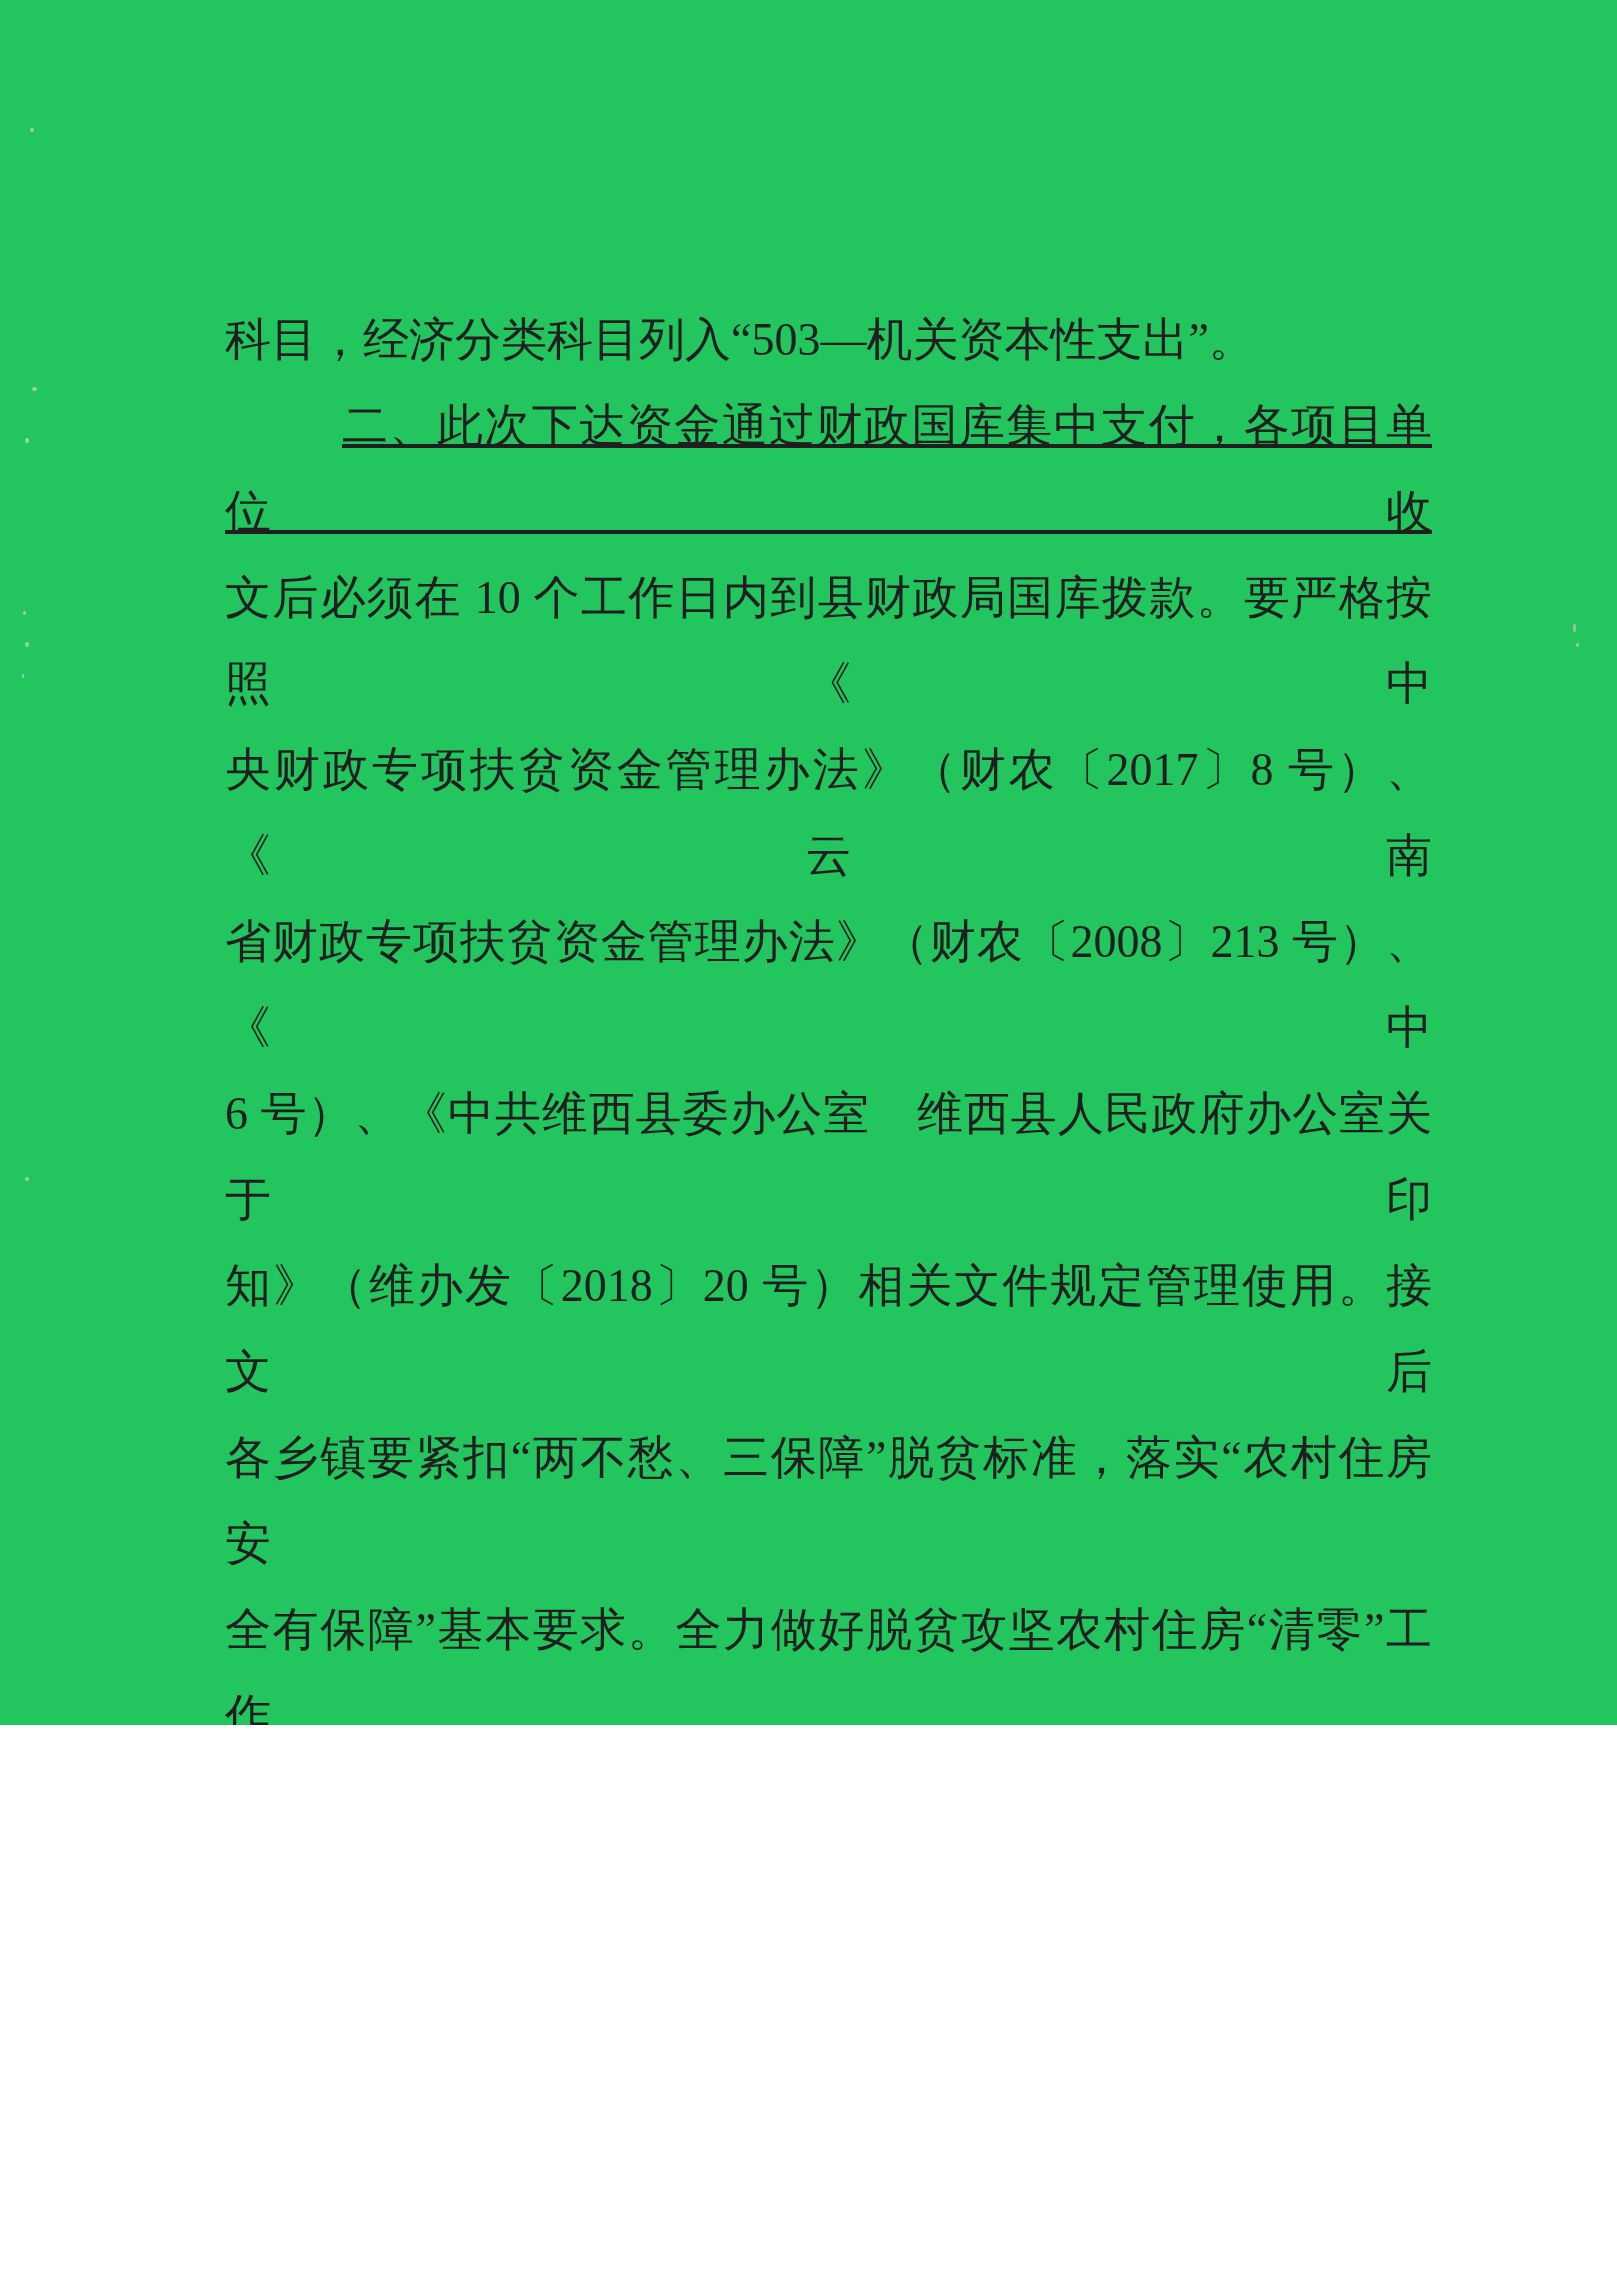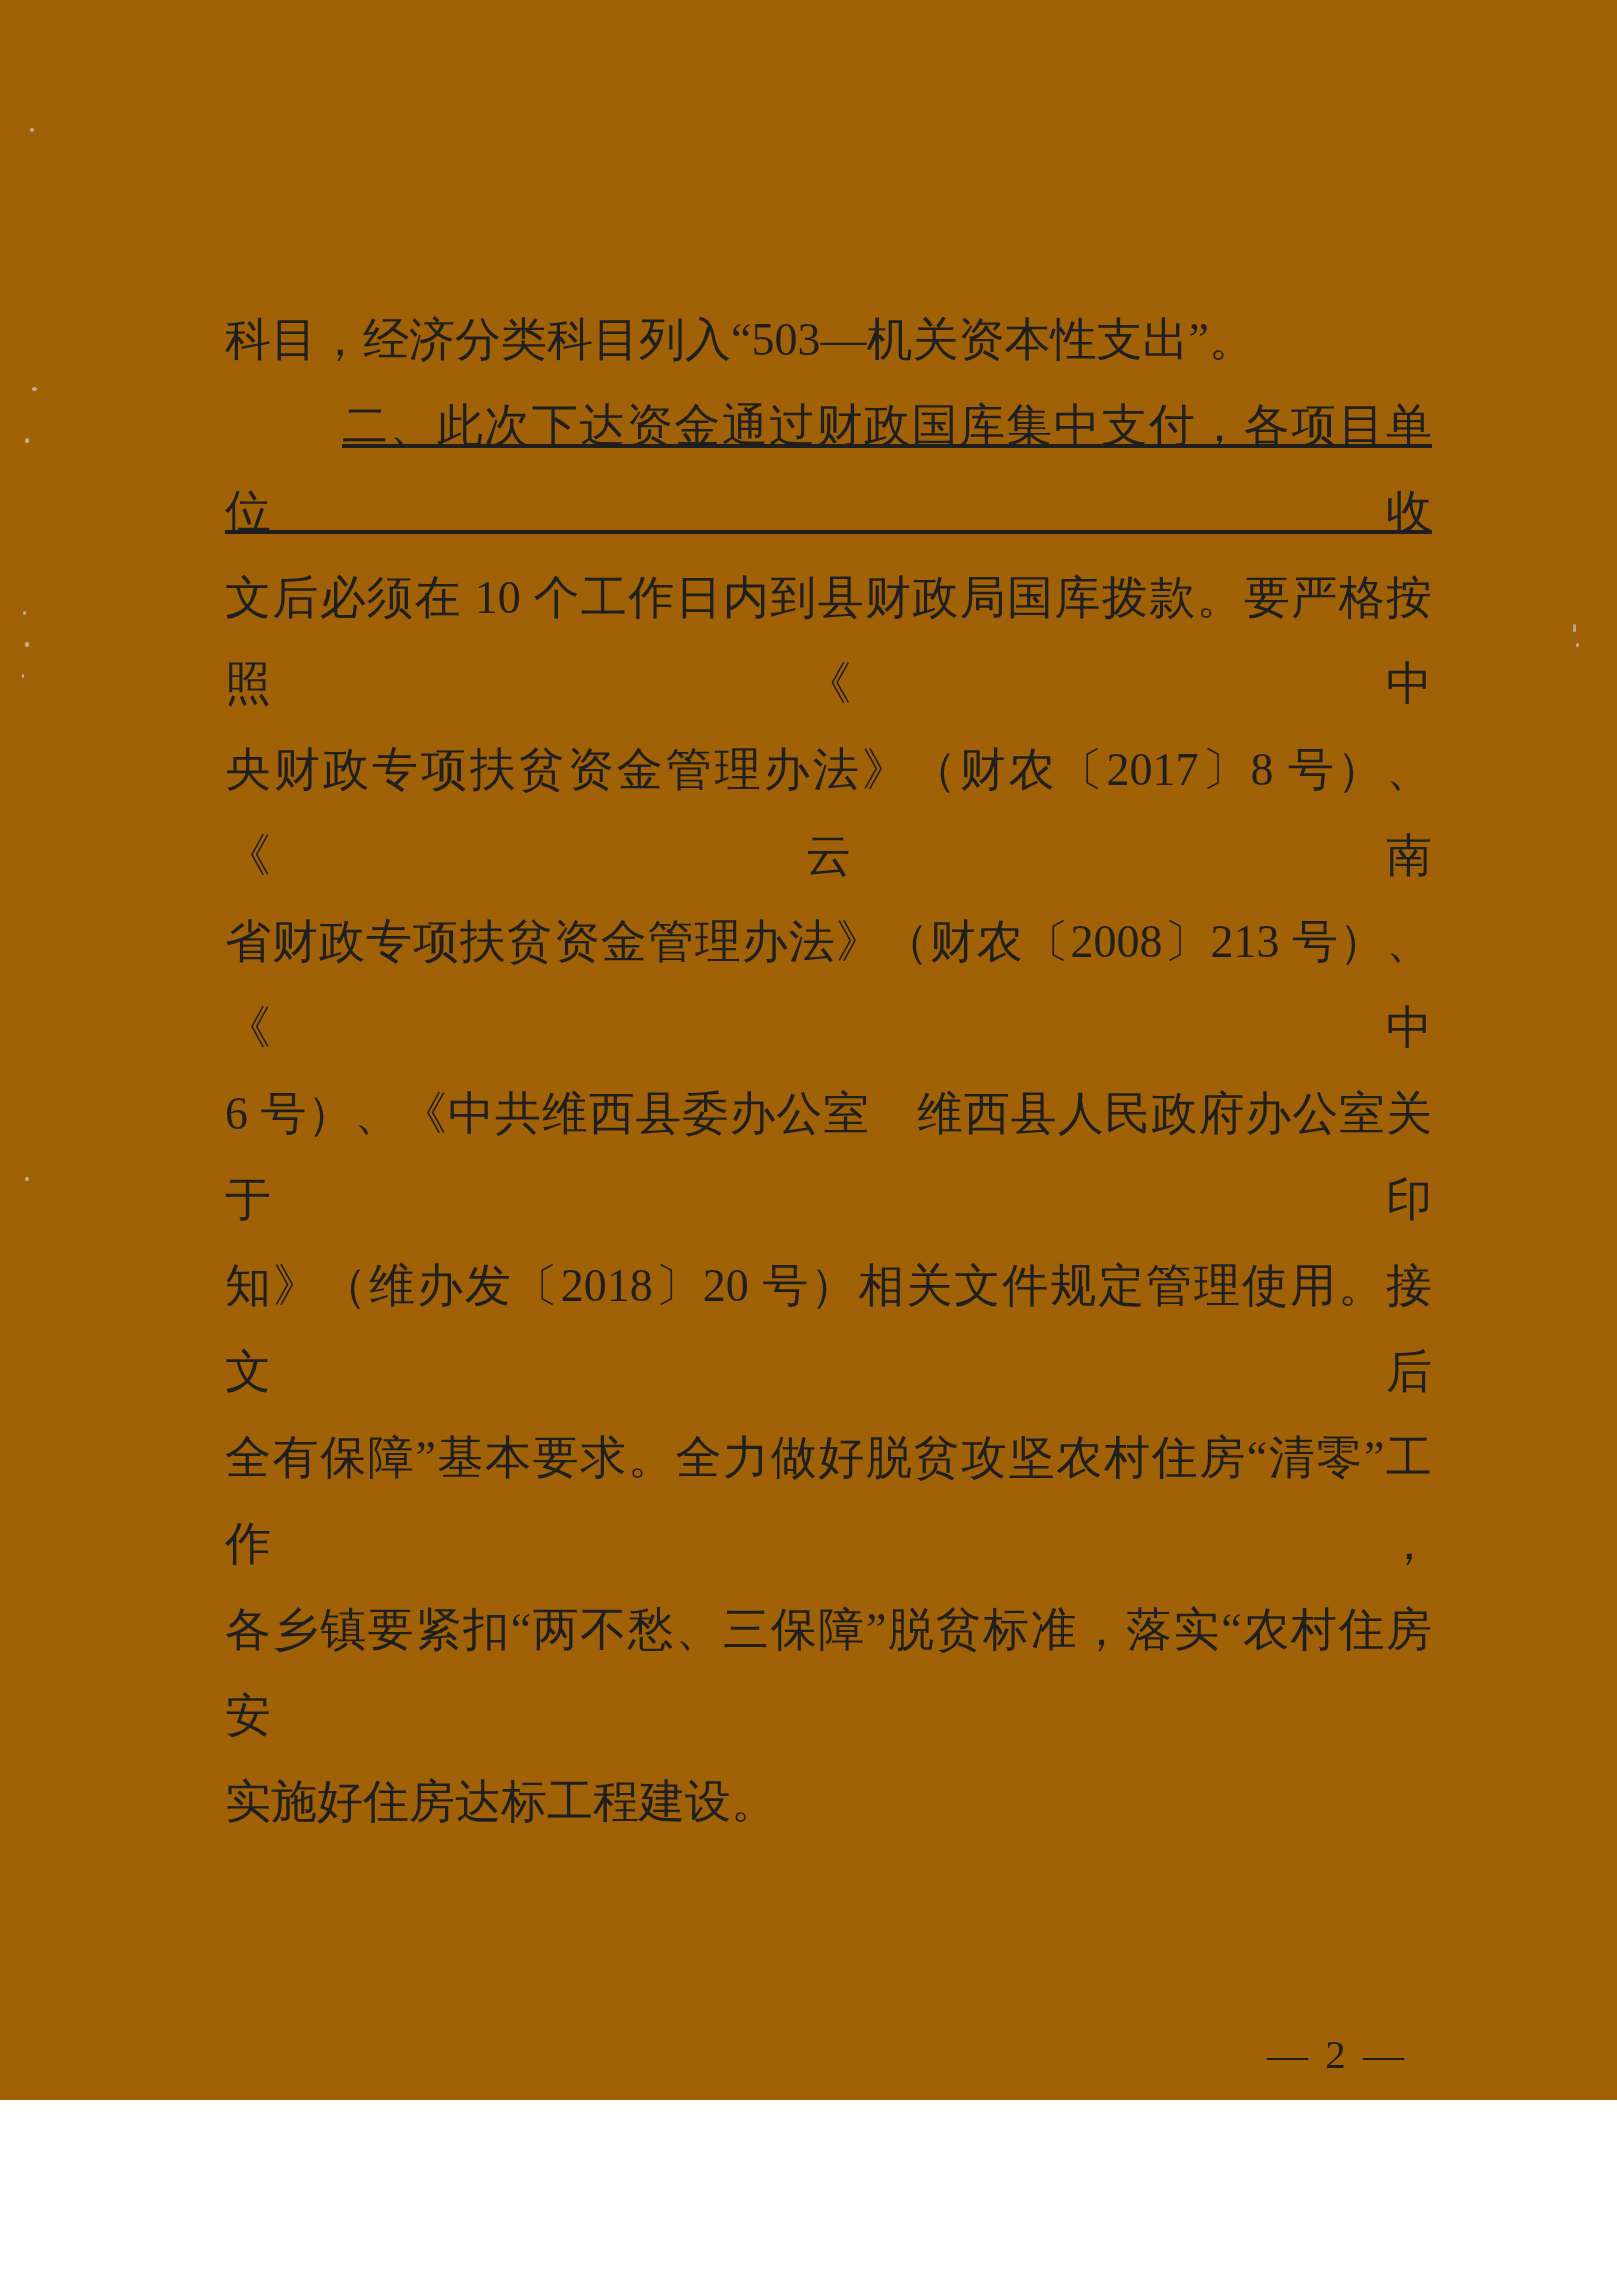--- a/index.html
+++ b/index.html
@@ -3,22 +3,22 @@
 <meta charset="utf-8">
 <style>
   html, body {
     margin: 0;
     padding: 0;
     background: #ffffff;
   }
   .page {
     position: relative;
     width: 1617px;
-    height: 2100px;
-    background: #a16207;
+    height: 1725px;
+    background: #22c55e;
     overflow: hidden;
     font-family: "Liberation Serif", "DejaVu Serif", serif;
   }
   .text-block {
     position: absolute;
     left: 225px;
     top: 297px;
     width: 1207px;
     font-size: 46px;
     line-height: 86px;
@@ -61,22 +61,22 @@
 <div class="page">
 
   <div class="text-block">
     <div class="line short">科目，经济分类科目列入“503—机关资本性支出”。</div>
     <div class="line indent">二、此次下达资金通过财政国库集中支付，各项目单位收</div>
     <div class="line">文后必须在 10 个工作日内到县财政局国库拨款。要严格按照《中</div>
     <div class="line">央财政专项扶贫资金管理办法》（财农〔2017〕8 号）、《云南</div>
     <div class="line">省财政专项扶贫资金管理办法》（财农〔2008〕213 号）、《中</div>
     <div class="line">6 号）、《中共维西县委办公室　维西县人民政府办公室关于印</div>
     <div class="line">知》（维办发〔2018〕20 号）相关文件规定管理使用。接文后</div>
+    <div class="line">各乡镇要紧扣“两不愁、三保障”脱贫标准，落实“农村住房安</div>
     <div class="line">全有保障”基本要求。全力做好脱贫攻坚农村住房“清零”工作，</div>
-    <div class="line">各乡镇要紧扣“两不愁、三保障”脱贫标准，落实“农村住房安</div>
     <div class="line short">实施好住房达标工程建设。</div>
 
   </div>
 
   <div class="page-number">— 2 —</div>
 
   <div class="speckle" style="left:30px;   top:128px;  width:4.3px; height:3.5px; background:#c9c9c9;"></div>
   <div class="speckle" style="left:32px;   top:387px;  width:5.2px; height:3.5px; background:#cccccc;"></div>
   <div class="speckle" style="left:25px;   top:438px;  width:3.5px; height:5.2px; background:#cccccc;"></div>
   <div class="speckle" style="left:22.5px;   top:611px;  width:3.5px; height:3.5px; background:#c7c7c7;"></div>

